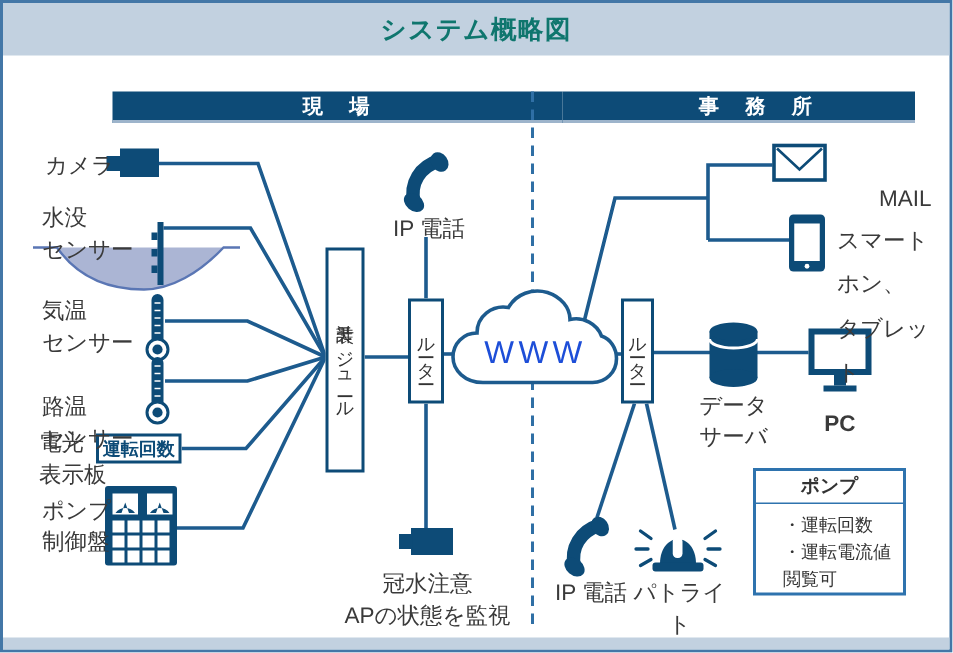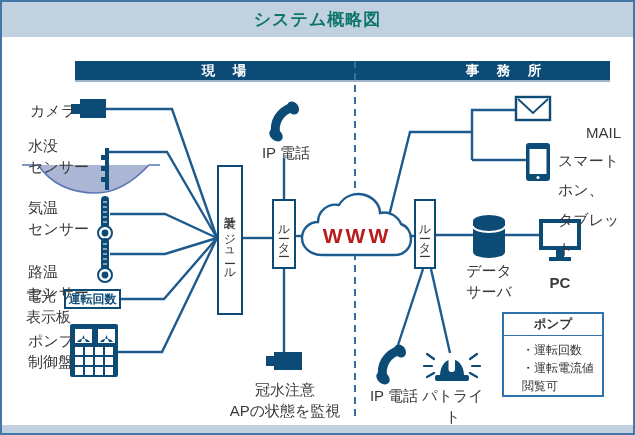--- a/index.html
+++ b/index.html
@@ -38,21 +38,21 @@
     font-size:12px;color:#333333;letter-spacing:2px;line-height:1;
   }
   .signbox{
     position:absolute;left:62px;top:287px;width:57px;height:20px;
     border:2px solid #0d4b77;box-sizing:border-box;background:#ffffff;
     display:flex;align-items:center;justify-content:center;
     font-size:12px;font-weight:bold;color:#0d4b77;
   }
   #www-label{
     position:absolute;left:311px;top:222px;width:88px;text-align:center;
-    font-size:21px;font-weight:bold;color:#b91c1c;letter-spacing:3px;
+    font-size:21px;font-weight:normal;color:#1d4ed8;letter-spacing:3px;
   }
   .pumpbox{
     position:absolute;left:500px;top:310px;width:102px;height:85px;
     border:2px solid #2e73ae;box-sizing:border-box;background:#ffffff;
   }
   .pumpbox .ph{
     height:21px;border-bottom:1.5px solid #2e73ae;display:flex;
     align-items:center;justify-content:center;
     font-size:12.5px;font-weight:bold;color:#333333;
   }

